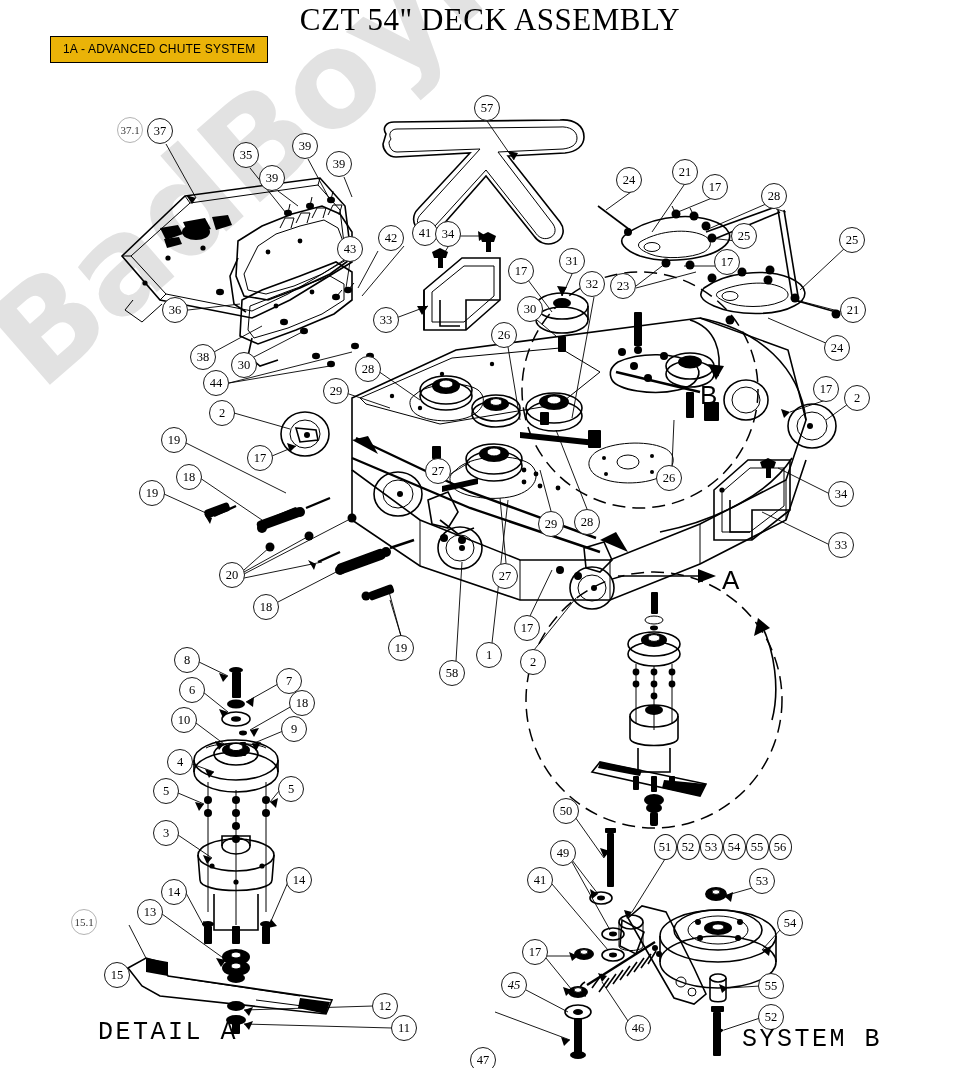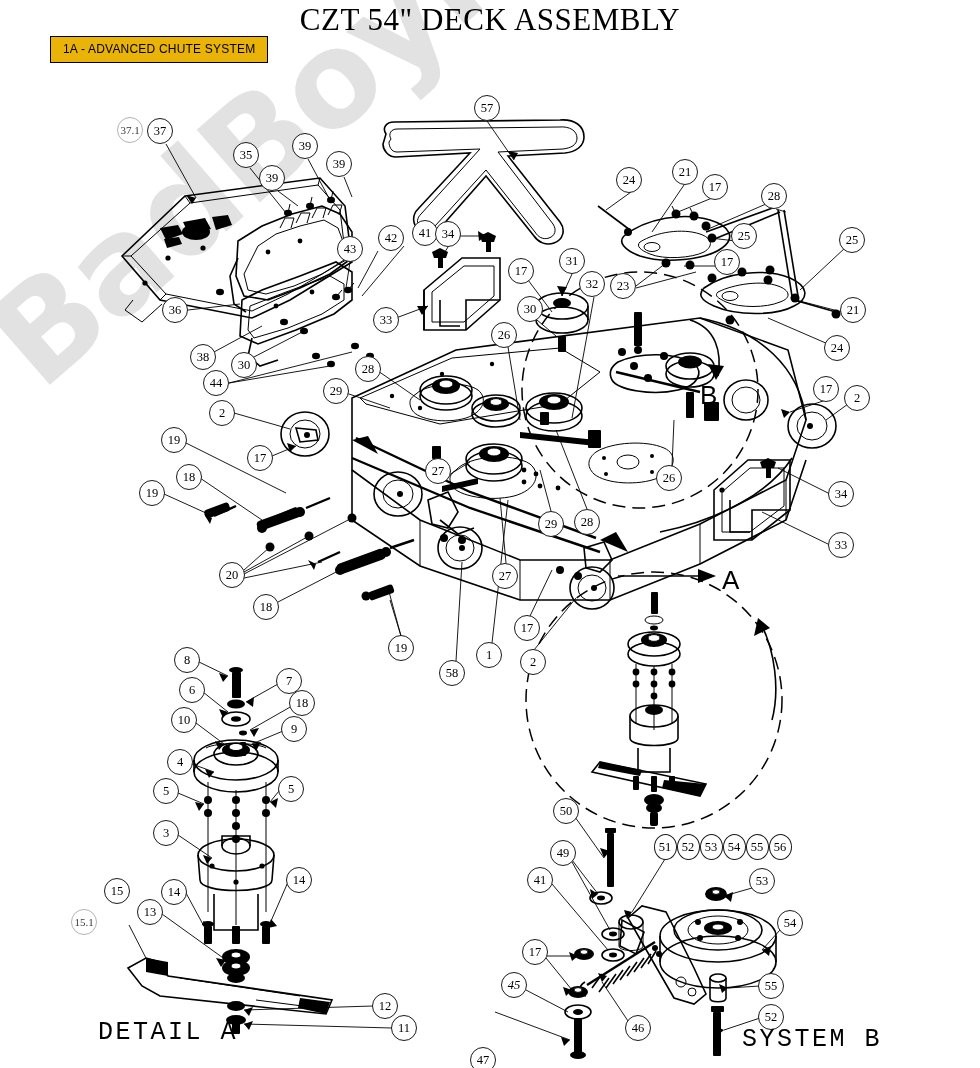--- a/index.html
+++ b/index.html
@@ -832,21 +832,21 @@
       <div class="cal" style="left: 294px; top: 729px;">9</div>
       <div class="cal" style="left: 184px; top: 720px;">10</div>
       <div class="cal" style="left: 180px; top: 762px;">4</div>
       <div class="cal" style="left: 166px; top: 791px;">5</div>
       <div class="cal" style="left: 291px; top: 789px;">5</div>
       <div class="cal" style="left: 166px; top: 833px;">3</div>
       <div class="cal" style="left: 174px; top: 892px;">14</div>
       <div class="cal" style="left: 299px; top: 880px;">14</div>
       <div class="cal" style="left: 150px; top: 912px;">13</div>
       <div class="cal gray small" style="left: 84px; top: 922px;">15.1</div>
-      <div class="cal" style="left: 117px; top: 891px;">15</div>
+      <div class="cal" style="left: 117px; top: 975px;">15</div>
       <div class="cal" style="left: 385px; top: 1006px;">12</div>
       <div class="cal" style="left: 404px; top: 1028px;">11</div>
       <div class="cal" style="left: 566px; top: 811px;">50</div>
       <div class="cal" style="left: 563px; top: 853px;">49</div>
       <div class="cal" style="left: 540px; top: 880px;">41</div>
       <div class="cal narrow" style="left: 665px; top: 847px;">51</div>
       <div class="cal narrow" style="left: 688px; top: 847px;">52</div>
       <div class="cal narrow" style="left: 711px; top: 847px;">53</div>
       <div class="cal narrow" style="left: 734px; top: 847px;">54</div>
       <div class="cal narrow" style="left: 757px; top: 847px;">55</div>

